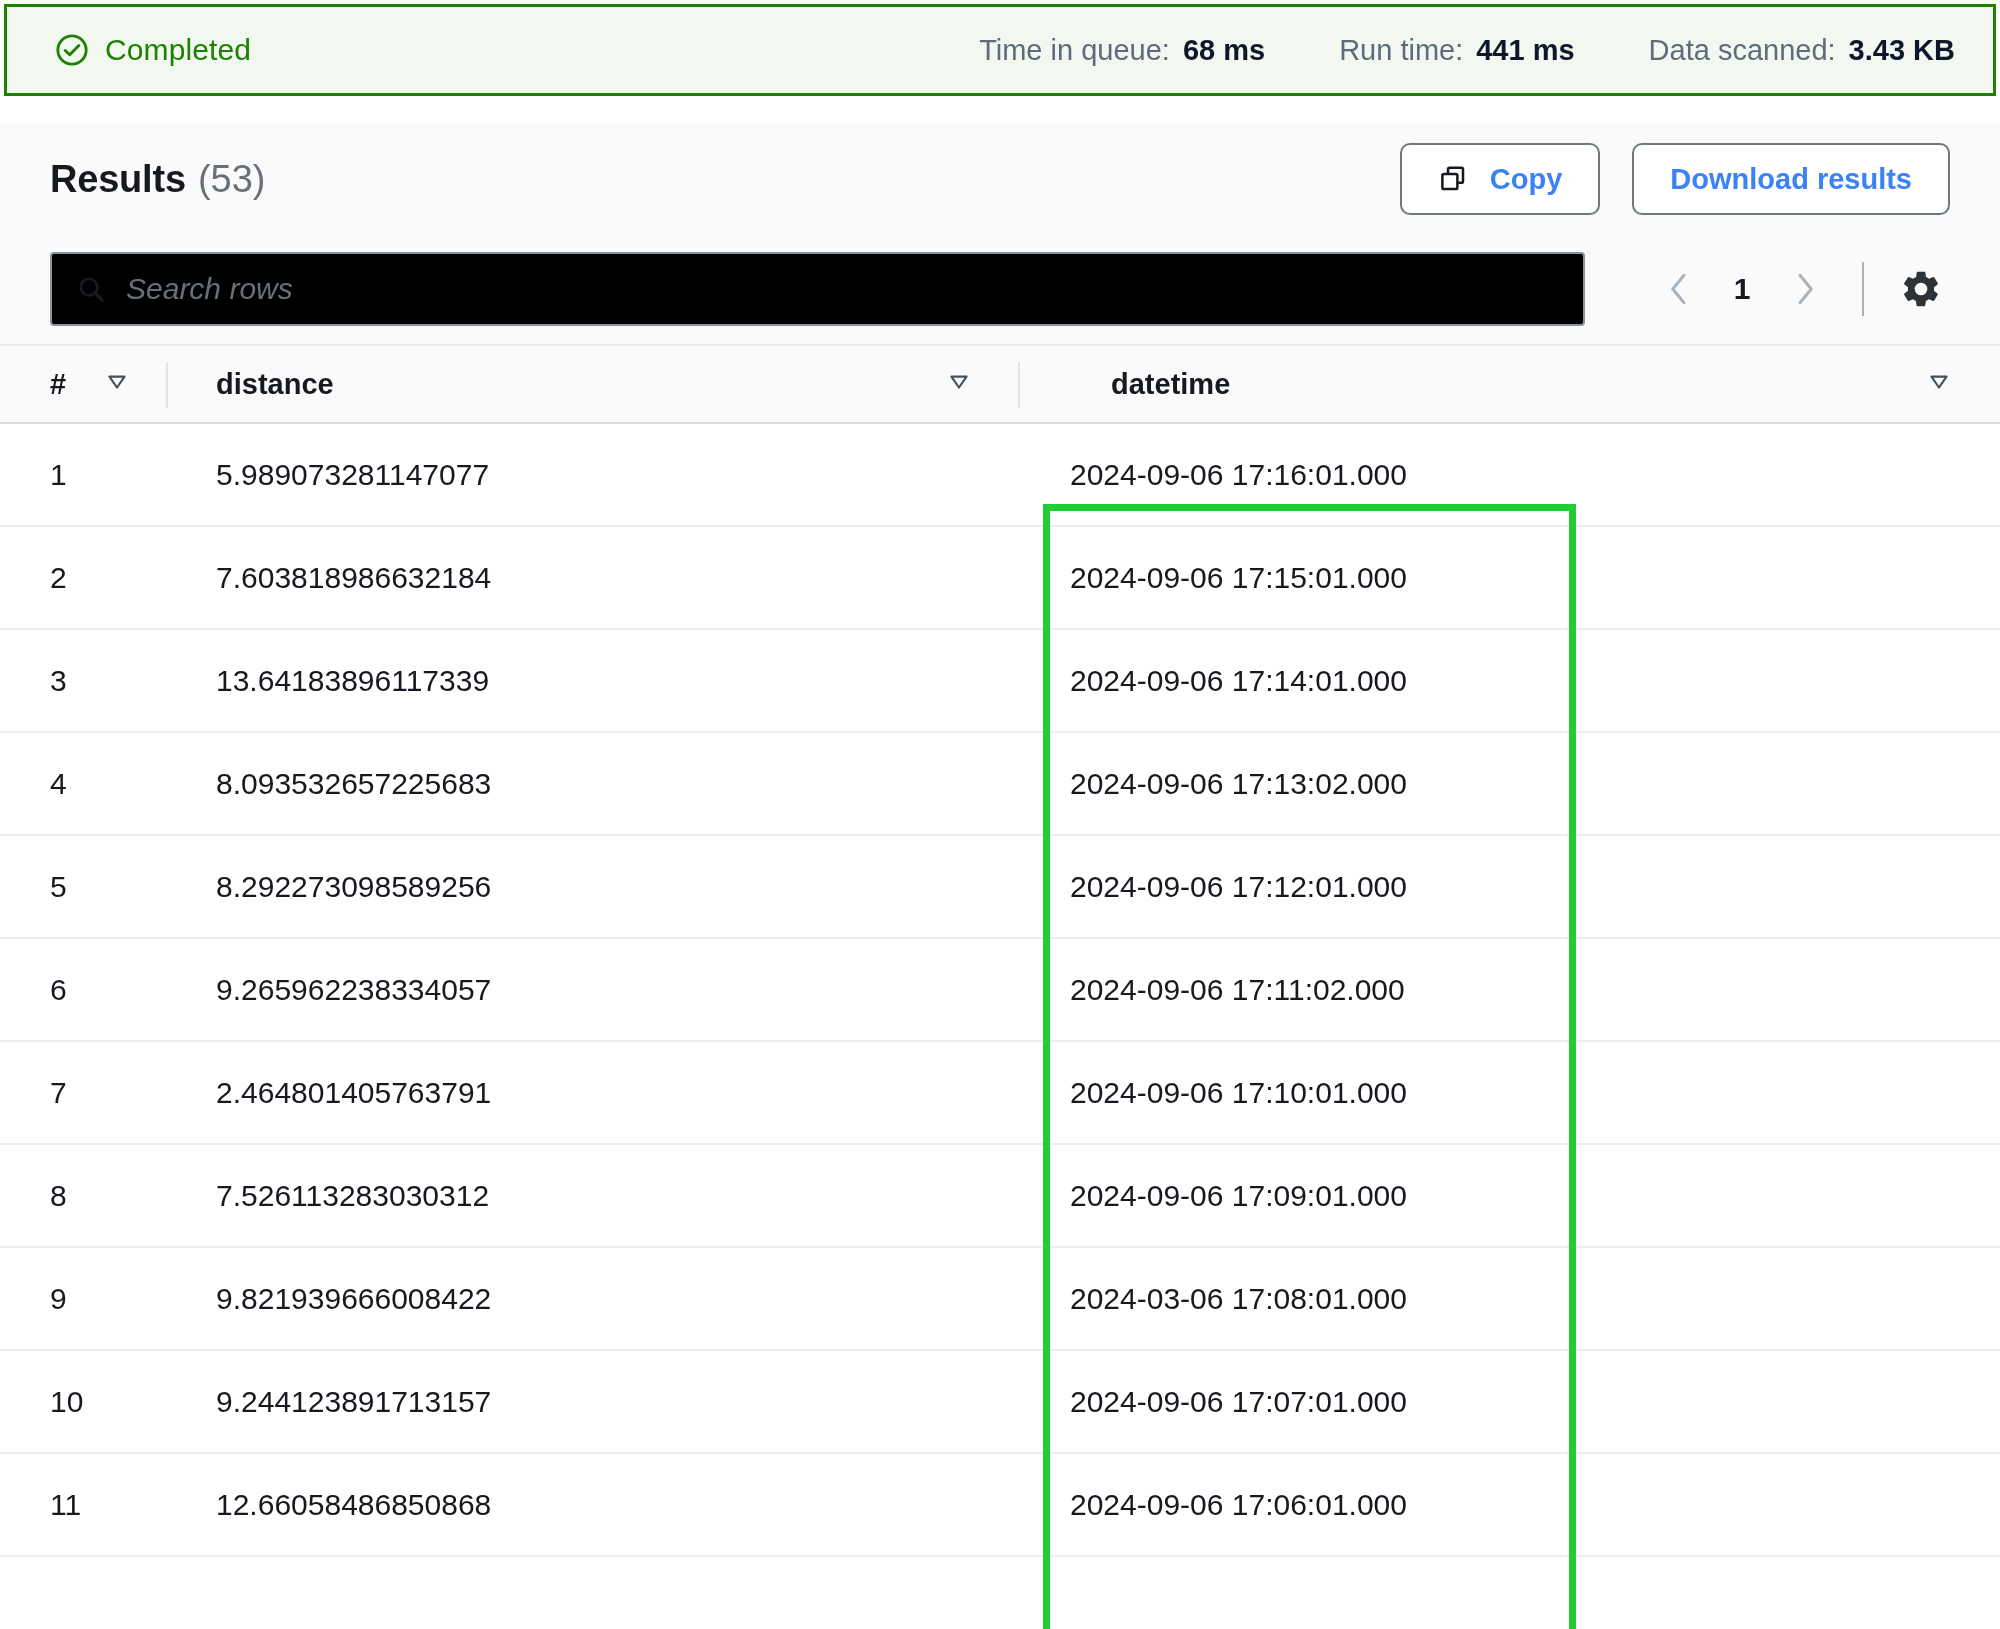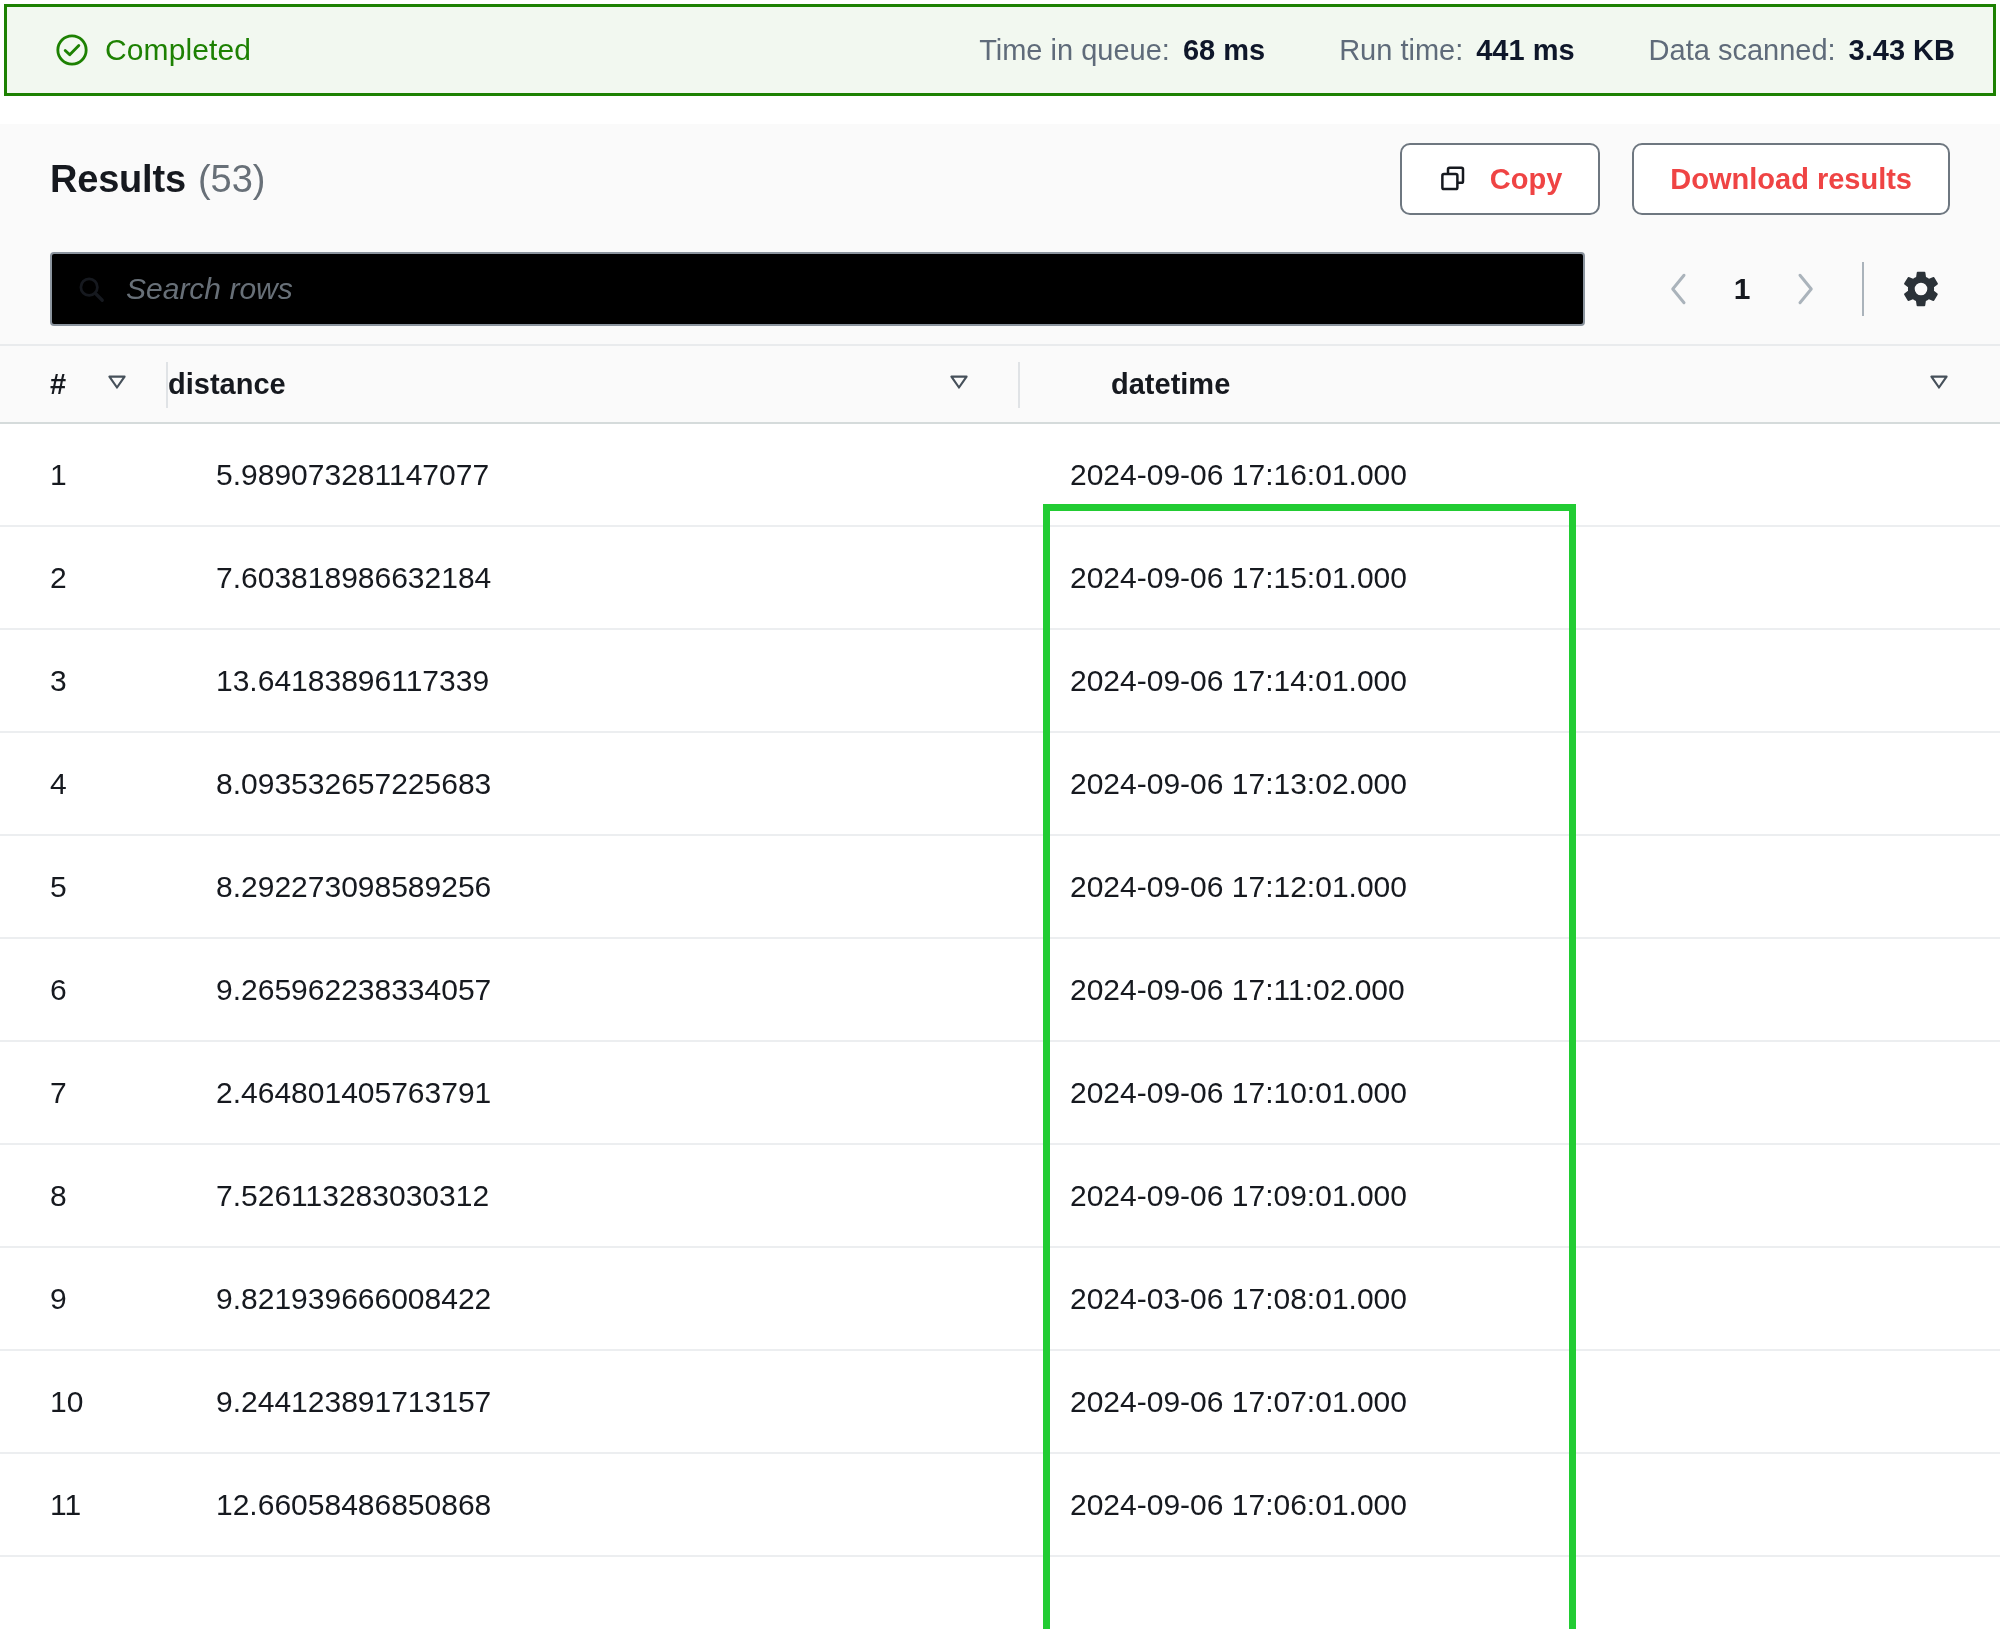--- a/index.html
+++ b/index.html
@@ -95,21 +95,21 @@
     background: #ffffff;
     border: 2px solid #6e7780;
     border-radius: 10px;
     height: 72px;
     padding: 16px 36px;
     display: flex;
     align-items: center;
     gap: 22px;
     font-size: 29px;
     font-weight: 700;
-    color: #ef4444;
+    color: #3b82f6;
     cursor: pointer;
     font-family: "Liberation Sans", sans-serif;
   }
   .copy-icon { width: 30px; height: 30px; display: block; }
 
   
   .toolbar-row {
     height: 112px;
     display: flex;
     align-items: center;
@@ -184,21 +184,21 @@
   .th {
     display: flex;
     align-items: center;
     font-size: 29px;
     font-weight: 700;
     color: #16191f;
     height: 100%;
     position: relative;
   }
   .th-num   { width: 168px; padding-left: 50px; gap: 38px; }
-  .th-dist  { width: 852px; }
+  .th-dist  { width: 852px; padding-left: 48px; }
   .th-date  { flex: 1;     padding-left: 50px; margin-left: 41px; }
   .th-sep {
     position: absolute;
     right: 0; top: 16px;
     width: 2px; height: 46px;
     background: #e0e3e6;
   }
   .sort-caret {
     margin-left: auto;
     margin-right: 48px;

